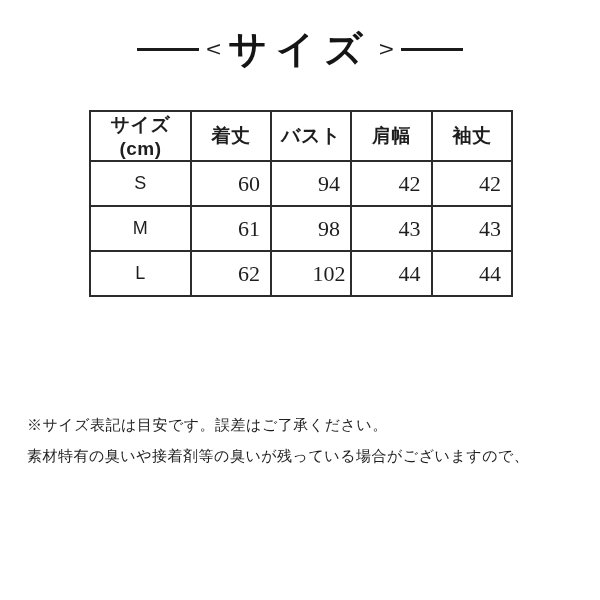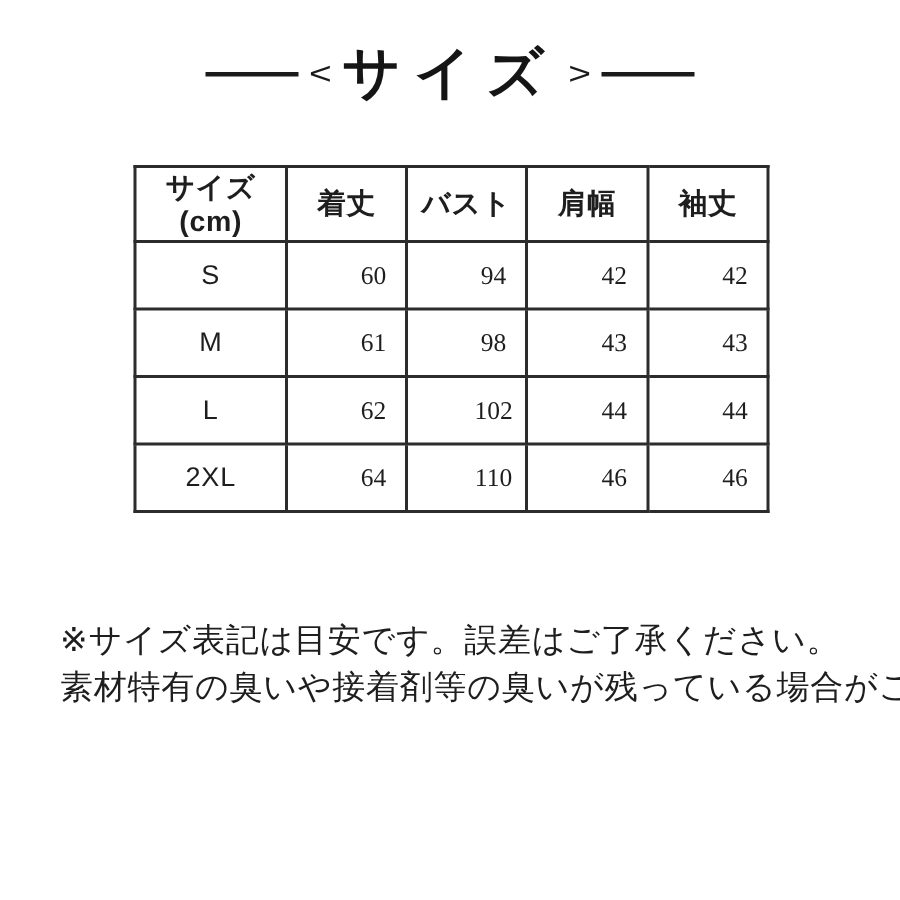--- a/index.html
+++ b/index.html
@@ -76,35 +76,36 @@
     font-size: 19px;
     font-weight: 600;
     letter-spacing: 0.5px;
   }
   .size-table td.size-cell {
     font-size: 18px;
     font-weight: 500;
     letter-spacing: 0.5px;
   }
   .size-table td.num-cell {
-    font-size: 17px;
+    font-size: 22px;
     font-family: "Liberation Serif", "DejaVu Serif", serif;
     padding-left: 36px;
   }
 
   
   .notes {
     position: absolute;
-    left: 40px;
+    left: 27px;
     top: 412px;
     width: 545px;
-    font-size: 22px;
+    font-size: 15px;
     line-height: 30.5px;
     letter-spacing: 0.5px;
     color: #1e1e1e;
+    font-family: Liberation Mono, monospace;
   }
   .notes .note-line {
     margin: 0;
     white-space: nowrap;
   }
 </style>
 </head>
 <body>
 
 <div class="page">
@@ -149,27 +150,20 @@
         <td class="num-cell">43</td>
         <td class="num-cell">43</td>
       </tr>
       <tr>
         <td class="size-cell">L</td>
         <td class="num-cell">62</td>
         <td class="num-cell">102</td>
         <td class="num-cell">44</td>
         <td class="num-cell">44</td>
       </tr>
-      <tr>
-        <td class="size-cell">2XL</td>
-        <td class="num-cell">64</td>
-        <td class="num-cell">110</td>
-        <td class="num-cell">46</td>
-        <td class="num-cell">46</td>
-      </tr>
     </tbody>
   </table>
 
   <div class="notes">
     <p class="note-line">※サイズ表記は目安です。誤差はご了承ください。</p>
     <p class="note-line">素材特有の臭いや接着剤等の臭いが残っている場合がございますので、</p>
   </div>
 
 </div>
 

